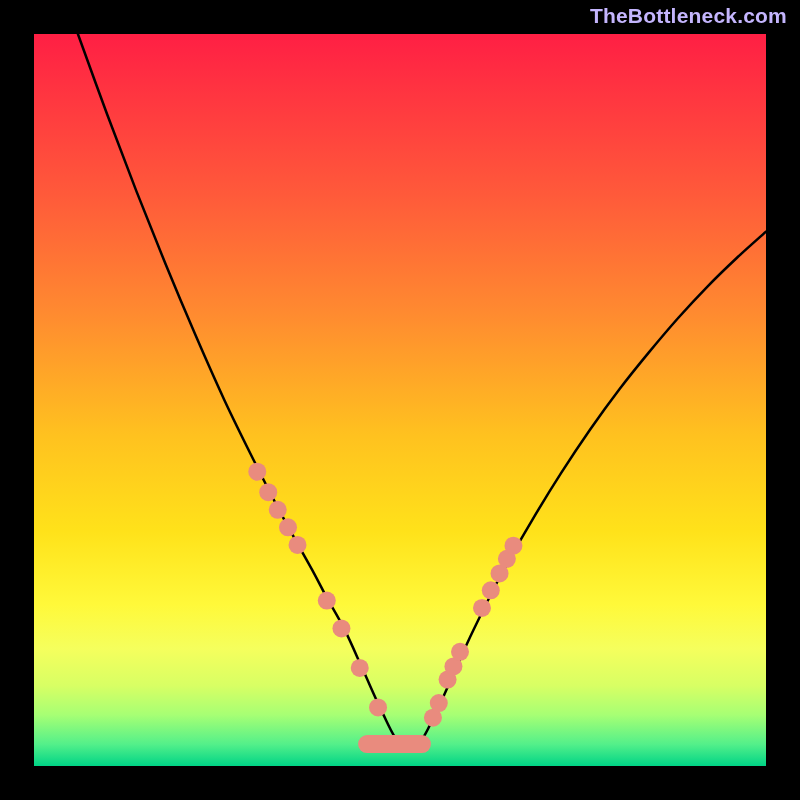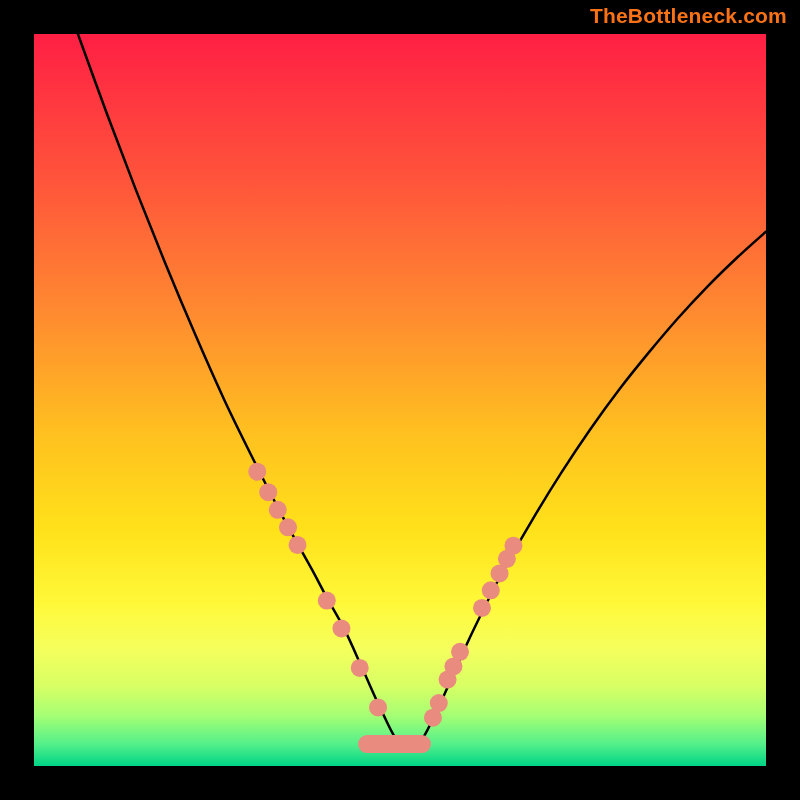--- a/index.html
+++ b/index.html
@@ -34,21 +34,21 @@
       #f5ff5d 84%,
       #d8ff64 89%,
       #a7ff74 93%,
       #54f08a 97%,
       #00d486 100%);
   }
   .watermark {
     position: absolute;
     top: 4px;
     right: 13px;
-    color: #f97316;
+    color: #c4b5fd;
     font-size: 21px;
     font-weight: 600;
     letter-spacing: 0.2px;
   }
   svg {
     position: absolute;
     left: 0;
     top: 0;
   }
 </style>

